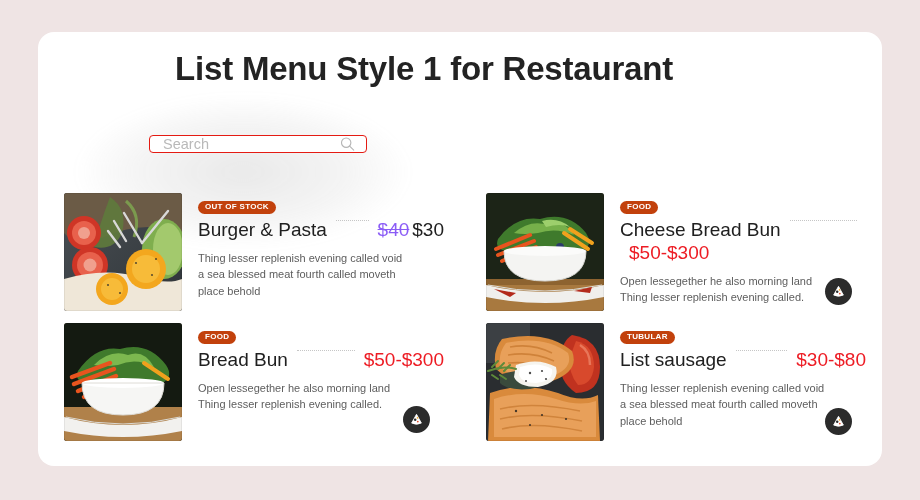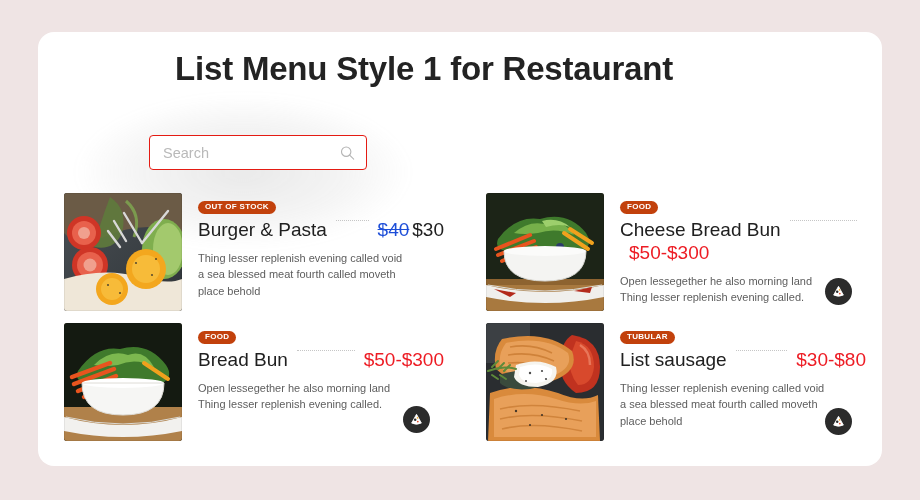--- a/index.html
+++ b/index.html
@@ -48,21 +48,21 @@
     font-size: 33px;
     font-weight: bold;
     color: #232323;
     letter-spacing: -0.2px;
   }
   .search-wrap {
     position: absolute;
     left: 111px;
     top: 103px;
     width: 218px;
-    height: 35px;
+    height: 18px;
   }
   .search-box {
     position: relative;
     width: 100%;
     height: 100%;
     box-sizing: border-box;
     border: 1.5px solid #e41b13;
     border-radius: 4px;
     background: #ffffff;
     display: flex;
@@ -159,21 +159,21 @@
   }
   .price {
     font-size: 19px;
     white-space: nowrap;
     color: #ed1c24;
     font-weight: normal;
   }
   .price.dark { color: #202020; }
   .price .old {
     text-decoration: line-through;
-    color: #1d4ed8;
+    color: #8b5cf6;
     margin-right: 3px;
   }
   .price-wrap-next {
     display: block;
     width: 100%;
     margin-top: 1px;
     padding-left: 9px;
   }
   .item-desc {
     margin-top: 9px;

